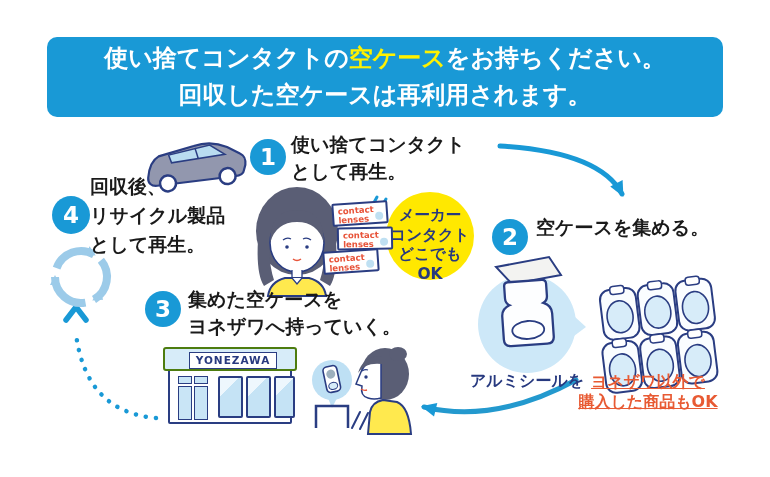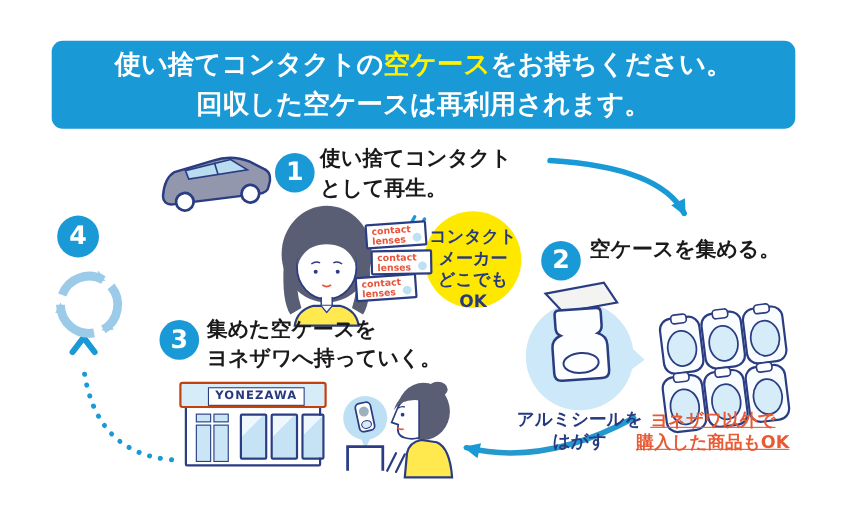--- a/index.html
+++ b/index.html
@@ -30,21 +30,21 @@
   .cbox{position:absolute;width:56px;height:23px;background:#fff;border:2px solid #2A3D82;
         border-radius:2px;box-sizing:border-box;z-index:3;}
   .cbox .t{font-size:8.5px;line-height:8.5px;font-weight:bold;color:#E8543A;padding:2px 0 0 4px;}
   .cbox .dot{position:absolute;right:3px;bottom:2px;width:8px;height:8px;border-radius:50%;
         background:#BFE0F2;}
   
   .store{position:absolute;left:163px;top:347px;width:134px;height:77px;z-index:2;}
   .store-body{position:absolute;left:5px;top:18px;right:5px;bottom:0;background:#fff;
         border:2px solid #2A3D82;border-radius:2px;}
   .store-sign{position:absolute;left:0;top:0;width:100%;height:24px;background:#D7ECF9;
-        border:2px solid #c2410c;border-radius:3px;box-sizing:border-box;}
+        border:2px solid #4d7c0f;border-radius:3px;box-sizing:border-box;}
   .store-plate{position:absolute;left:24px;top:3px;width:86px;height:15px;background:#fff;
         border:1.5px solid #2A3D82;text-align:center;font-size:10.5px;line-height:15px;
         font-weight:bold;color:#27397F;letter-spacing:1px;}
   .door{position:absolute;left:8px;top:9px;width:32px;height:44px;}
   .pane{position:absolute;width:13px;background:#C9E5F6;border:1.5px solid #2A3D82;box-sizing:border-box;}
   .win{position:absolute;top:9px;width:25px;height:42px;border:2px solid #2A3D82;border-radius:2px;
         background:linear-gradient(135deg,#eef7fd 0 32%,#c5e3f5 32% 100%);box-sizing:border-box;}
   svg.overlay{position:absolute;left:0;top:0;z-index:1;}
   .layer{z-index:2;}
 </style>
@@ -186,32 +186,31 @@
   </div>
   <div class="cbox" style="left:337px;top:227px;transform:rotate(-1deg);">
     <div class="t"><span>contact</span><br><span>lenses</span></div>
     <div class="dot"></div>
   </div>
   <div class="cbox" style="left:323px;top:250px;transform:rotate(-4deg);">
     <div class="t"><span>contact</span><br><span>lenses</span></div>
     <div class="dot"></div>
   </div>
   <div class="badge-yellow layer">
+    <div>メーカー</div>
     <div>コンタクト</div>
-    <div>メーカー</div>
     <div>どこでもOK</div>
   </div>
 
   <div class="num layer" style="left:492px;top:219px;">2</div>
   <div class="step-text layer" style="left:536px;top:214px;">
     <div>空ケースを集める。</div>
   </div>
   <div class="label-navy layer">
     <div>アルミシールを</div>
-    <div>はがす</div>
   </div>
   <div class="label-orange layer">
     <div>ヨネザワ以外で</div>
     <div>購入した商品もOK</div>
   </div>
 
   <div class="num layer" style="left:145px;top:291px;">3</div>
   <div class="step-text layer" style="left:188px;top:286px;">
     <div>集めた空ケースを</div>
     <div>ヨネザワへ持っていく。</div>
@@ -227,14 +226,19 @@
       <div class="win" style="left:48px;"></div>
       <div class="win" style="left:76px;"></div>
       <div class="win" style="left:104px;width:21px;"></div>
     </div>
     <div class="store-sign">
       <div class="store-plate">YONEZAWA</div>
     </div>
   </div>
 
   <div class="num layer" style="left:52px;top:196px;width:38px;height:38px;">4</div>
+  <div class="step-text layer" id="step4-text" style="left:90px;top:172px;">
+    <div>回収後、</div>
+    <div>リサイクル製品</div>
+    <div>として再生。</div>
+  </div>
 
 </div>
 
 </body></html>

